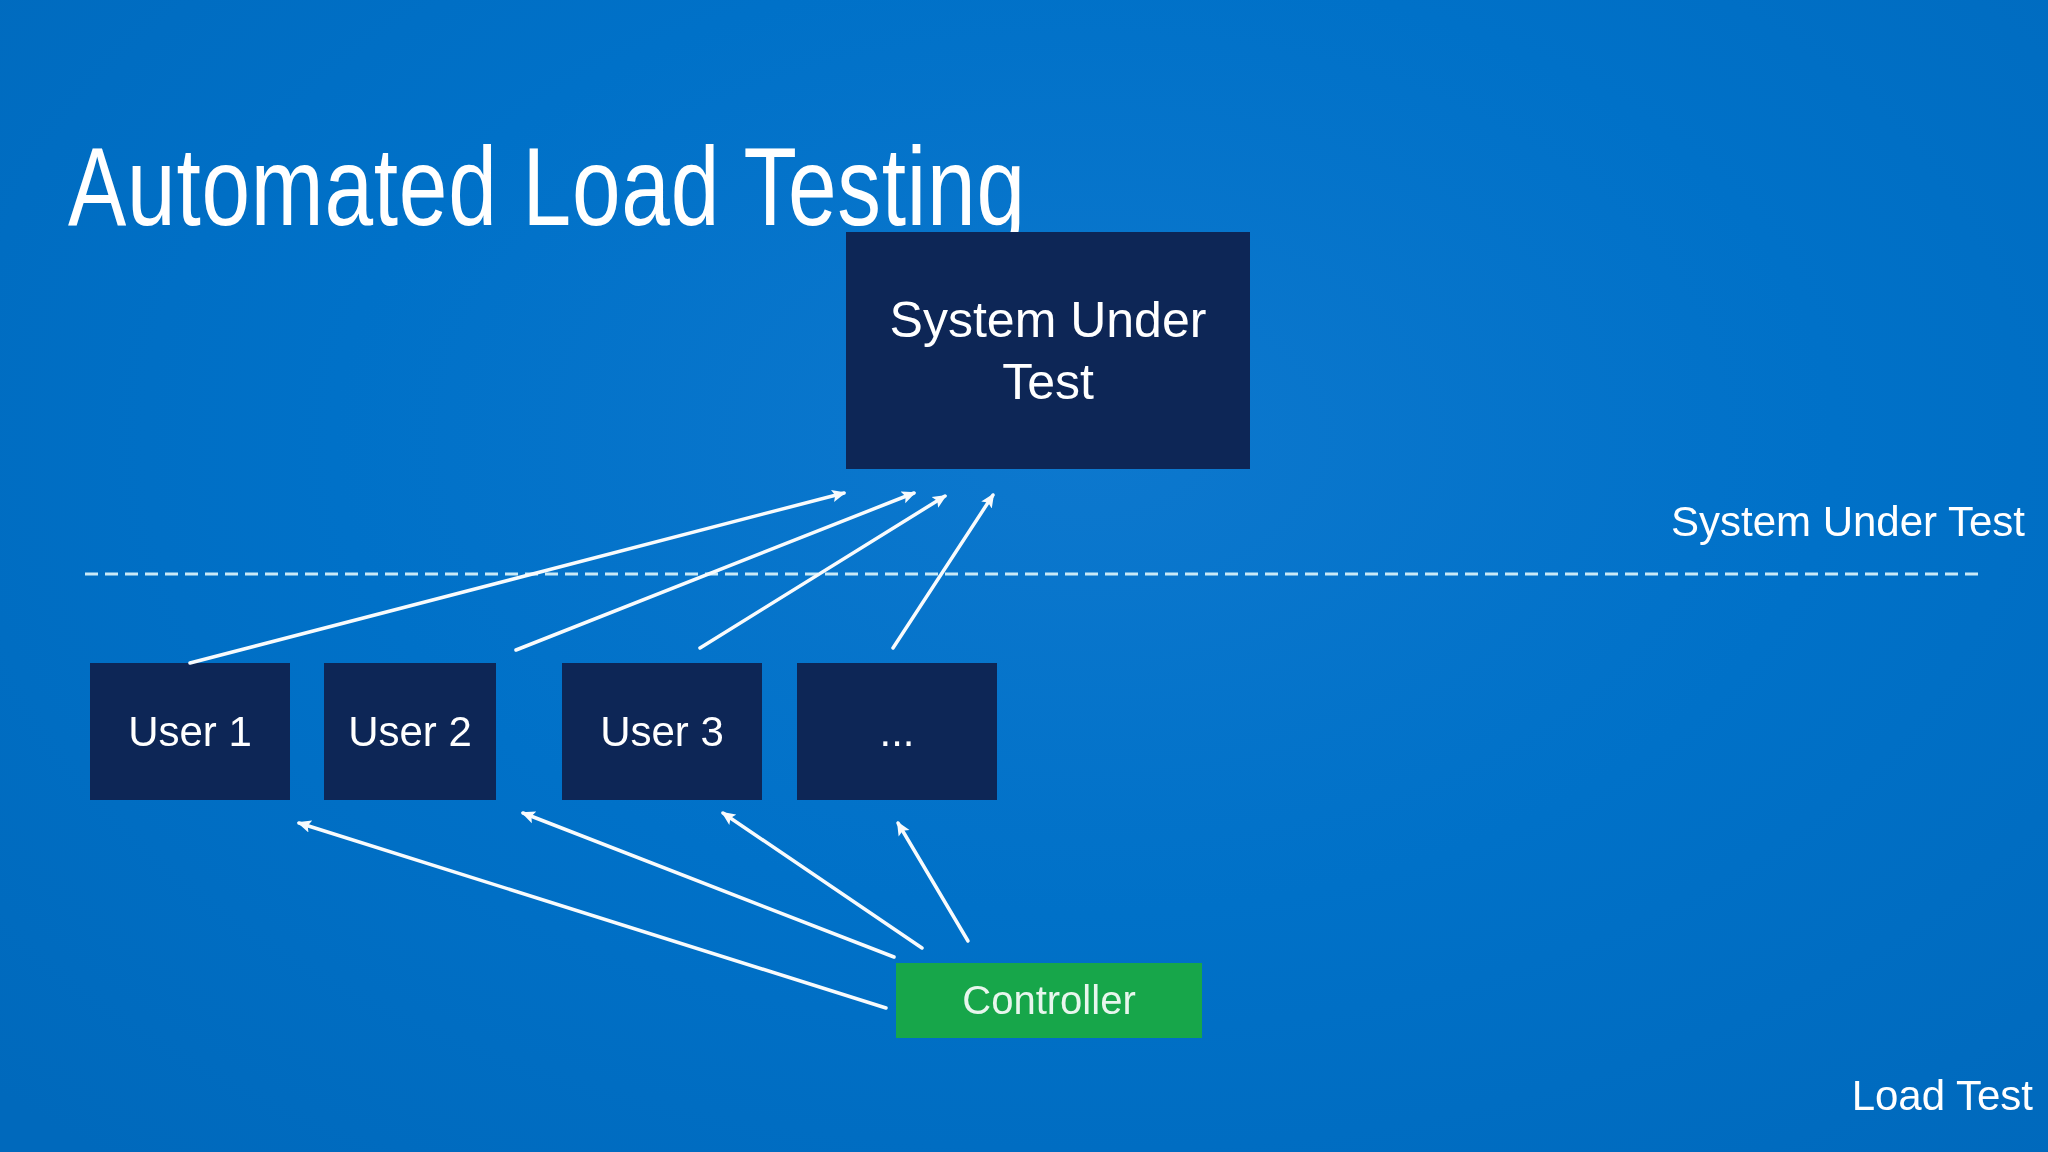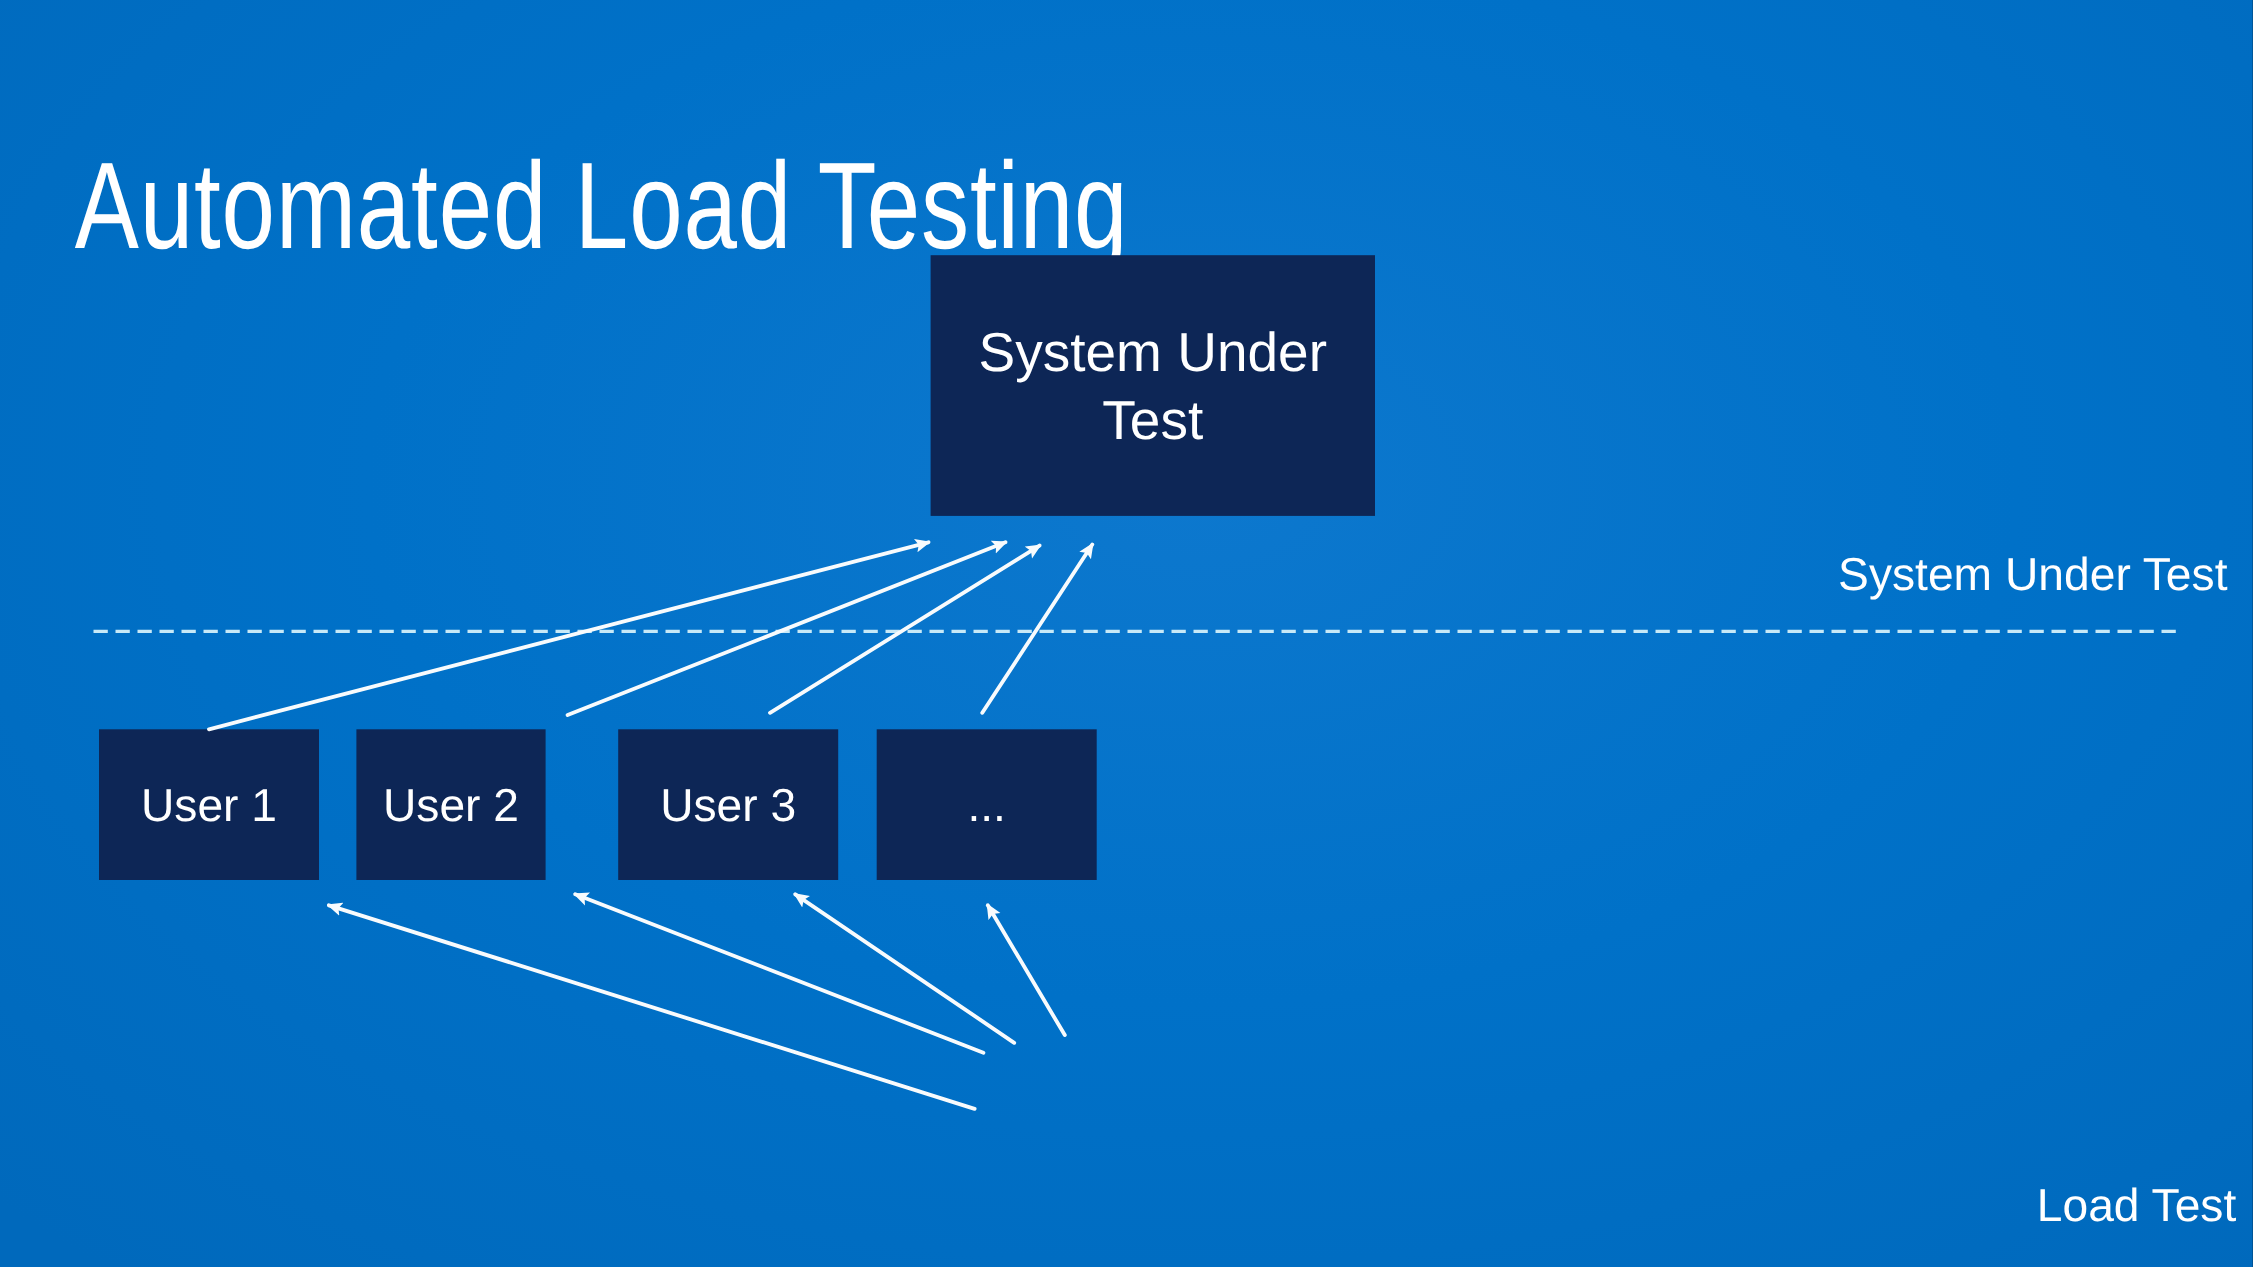--- a/index.html
+++ b/index.html
@@ -75,20 +75,23 @@
   <div class="box user-box u2">
     <span class="box-label">User 2</span>
   </div>
   <div class="box user-box u3">
     <span class="box-label">User 3</span>
   </div>
   <div class="box user-box u4">
     <span class="box-label">...</span>
   </div>
 
+  <div class="box controller-box">
+    <span class="box-label">Controller</span>
+  </div>
 
   <svg class="arrows" viewBox="0 0 2048 1152">
     <defs>
       <marker id="ah" viewBox="0 0 10 10" refX="8.5" refY="5" markerWidth="4" markerHeight="4" orient="auto-start-reverse">
         <path d="M0,0.5 L10,5 L0,9.5 L2,5 Z" style="fill:var(--arrow)"></path>
       </marker>
     </defs>
 
     <line class="divider" x1="85" y1="574" x2="1985" y2="574" stroke-dasharray="13 7"></line>
 

